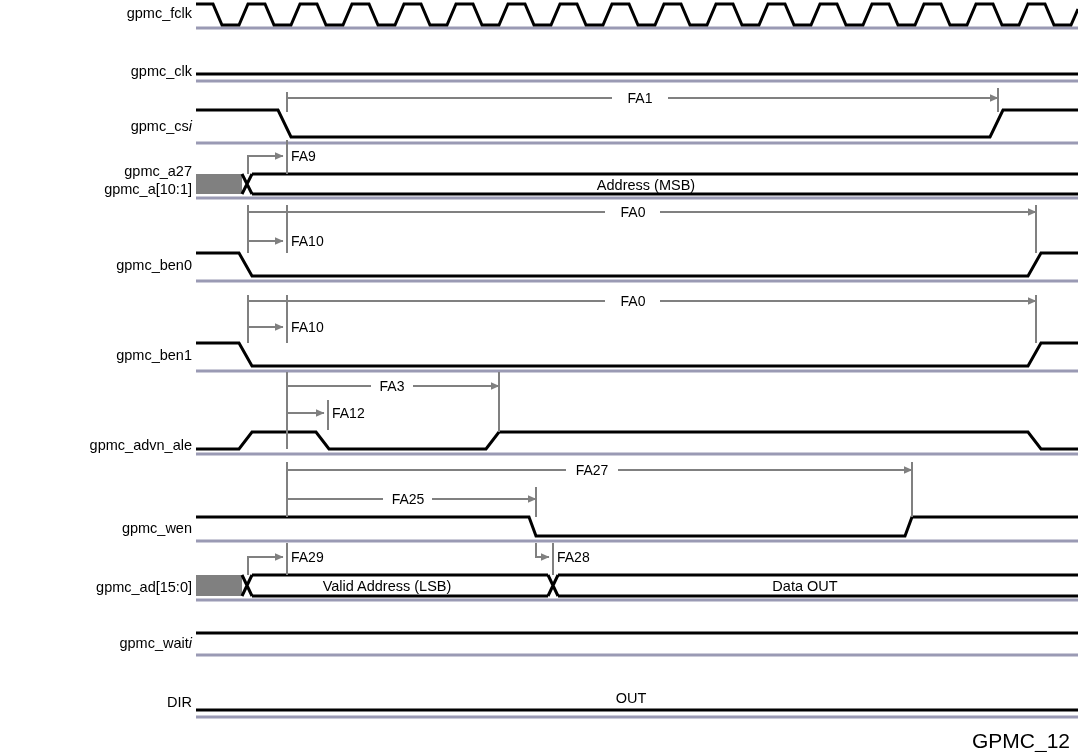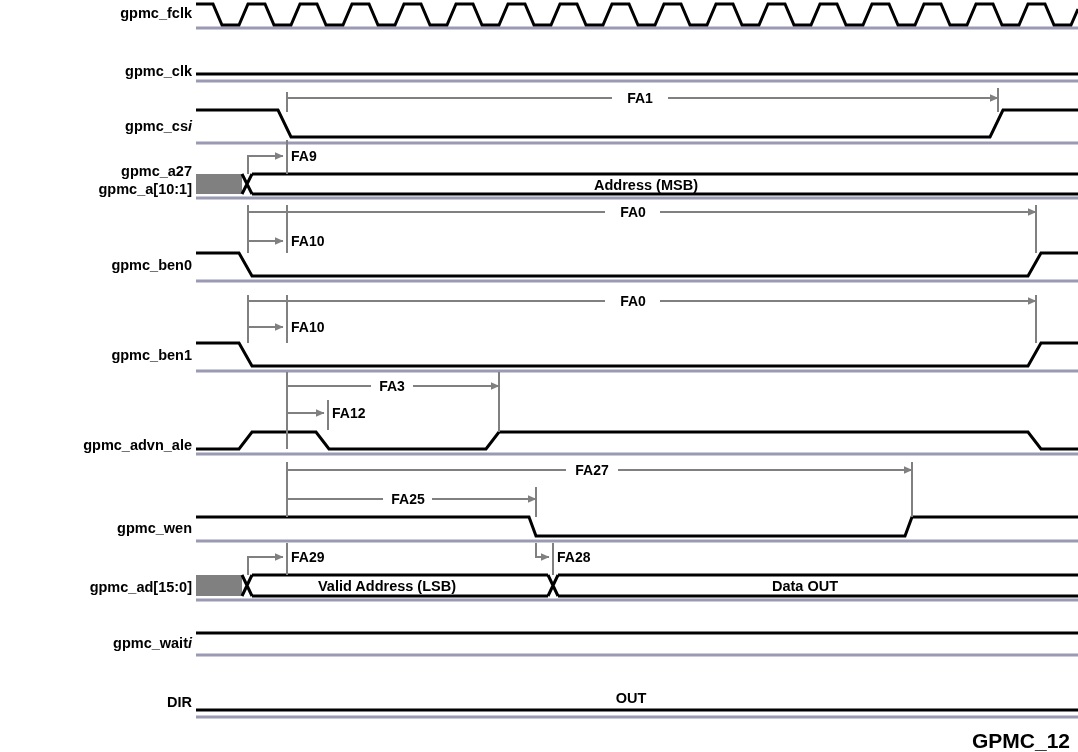--- a/index.html
+++ b/index.html
@@ -1,18 +1,18 @@
 <!DOCTYPE html>
 <html><head>
 <meta charset="utf-8">
 <style>
   html,body{margin:0;padding:0;background:#ffffff;}
   body{width:1078px;height:752px;overflow:hidden;
        font-family:"Liberation Sans","DejaVu Sans",sans-serif;}
-  #root{position:relative;width:892px;height:752px;font-weight:bold;}
+  #root{position:relative;width:892px;height:752px;}
   svg{display:block;}
   .lbl{font-size:14.5px;fill:#000;font-family:"Liberation Sans","DejaVu Sans",sans-serif;}
   .lbl-end{text-anchor:end;}
   .lbl-mid{text-anchor:middle;}
   .lbl-ital{font-style:italic;}
   .measlbl{font-size:14px;fill:#000;font-family:"Liberation Sans","DejaVu Sans",sans-serif;}
   .figid{font-size:21px;fill:#000;text-anchor:end;font-family:"Liberation Sans","DejaVu Sans",sans-serif;}
   .wave{fill:none;stroke:#000;stroke-width:3;stroke-linejoin:miter;stroke-linecap:butt;}
   .base{stroke:#9a9ab4;stroke-width:3;}
   .meas{stroke:#808080;stroke-width:2;fill:none;}

